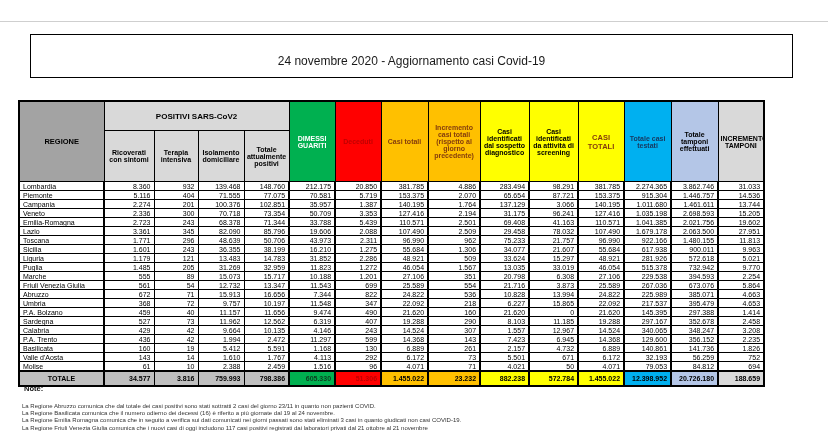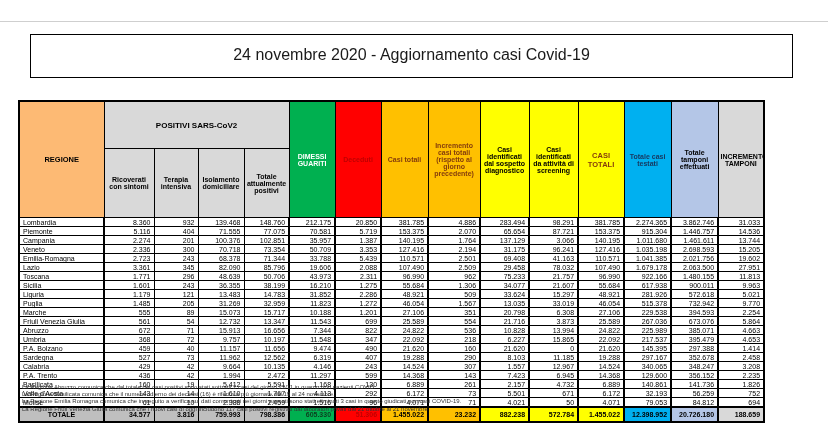--- a/index.html
+++ b/index.html
@@ -6,37 +6,37 @@
   .page {
     position:relative; width:828px; height:442px; overflow:hidden;
     font-family:"Liberation Sans", sans-serif; color:#000; background:#fff;
   }
   .top-rule { position:absolute; top:21px; left:0; width:828px; height:0; border-top:1px solid #cfcfcf; }
 
   .title-box {
     position:absolute; left:30px; top:34px; width:763px; height:44px;
     border:1px solid #000; box-sizing:border-box; text-align:center;
   }
-  .title-box p { margin:4px; font-size:16px; color:#1a1a1a; }
+  .title-box p { margin:12px; font-size:12px; color:#1a1a1a; }
   .t1 { padding-top:7px; }
   .t2 { padding-top:9px; }
 
   table.covid {
     position:absolute; left:18px; top:100px; width:745px;
     border-collapse:collapse; table-layout:fixed; border:2px solid #000;
   }
   .covid th, .covid td { border:1px solid #000; overflow:hidden; }
 
   col.cw0{width:85px} col.cw1{width:50px} col.cw2{width:44px} col.cw3{width:46px}
   col.cw4{width:45px} col.cw5{width:46px} col.cw6{width:46px} col.cw7{width:47px}
   col.cw8{width:52px} col.cw9{width:49px} col.cw10{width:49px} col.cw11{width:46px}
   col.cw12{width:47px} col.cw13{width:47px} col.cw14{width:46px}
 
-  thead th { font-weight:bold; text-align:center; vertical-align:middle; padding:16px 2px; }
-  .h-region   { background:#fdba74; font-size:7.5px; border:2px solid #000; }
+  thead th { font-weight:bold; text-align:center; vertical-align:middle; padding:7px 2px; }
+  .h-region   { background:#a3a3a3; font-size:7.5px; border:2px solid #000; }
   .h-group    { background:#D9D9D9; font-size:8px; height:14px; }
   .h-sub      { background:#D9D9D9; font-size:7px; height:36px; font-weight:bold; }
   .h-dimessi  { background:#00B050; color:#ffffff; font-size:7px; border:2px solid #000; }
   .h-deceduti { background:#FF0000; color:#C00000; font-size:7px; border:2px solid #000; }
   .h-casitot, .h-incr { background:#FFC000; color:#843C0C; font-size:7px; border:2px solid #000; }
   .h-sosp, .h-screen  { background:#FFFF00; color:#000000; font-size:7px; border:2px solid #000; }
   .h-casitot2 { background:#FFFF00; color:#843C0C; font-size:7.5px; border:2px solid #000; }
   .h-testati  { background:#00B0F0; color:#17375E; font-size:7px; border:2px solid #000; }
   .h-tamponi  { background:#B4C6E7; color:#000000; font-size:7px; border:2px solid #000; }
   .h-incrtamp { background:#D9D9D9; color:#000000; font-size:7px; border:2px solid #000; }
@@ -483,20 +483,21 @@
           <td class="tt-yellow">572.784</td>
           <td class="tt-yellow">1.455.022</td>
           <td class="tt-blue">12.398.952</td>
           <td class="tt-lavender">20.726.180</td>
           <td class="tt-ltgray">188.659</td>
         </tr>
       </tbody>
   </table>
 
   <div class="notes">
+    <p class="notes-heading">Note:</p>
     <div id="notes-list">
         <div class="note-line">La Regione Abruzzo comunica che dal totale dei casi positivi sono stati sottratti 2 casi del giorno 23/11 in quanto non pazienti COVID.</div>
         <div class="note-line">La Regione Basilicata comunica che il numero odierno dei decessi (16) è riferito a più giornate dal 19 al 24 novembre.</div>
         <div class="note-line">La Regione Emilia Romagna comunica che in seguito a verifica sui dati comunicati nei giorni passati sono stati eliminati 3 casi in quanto giudicati non casi COVID-19.</div>
         <div class="note-line">La Regione Friuli Venezia Giulia comunica che i nuovi casi di oggi includono 117 casi positivi registrati dai laboratori privati dal 21 ottobre al 21 novembre</div>
       </div>
   </div>
 
 </div>
 

